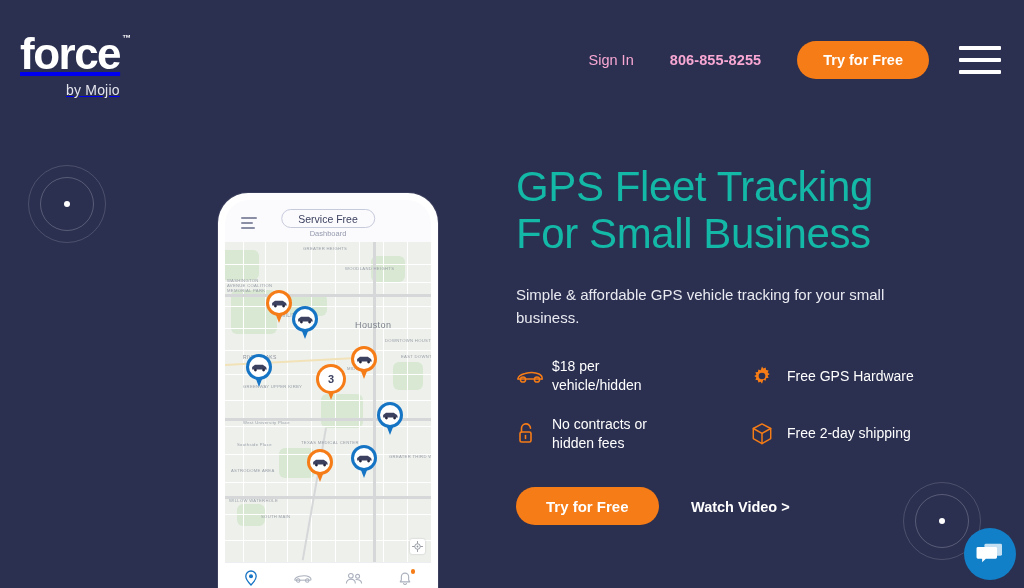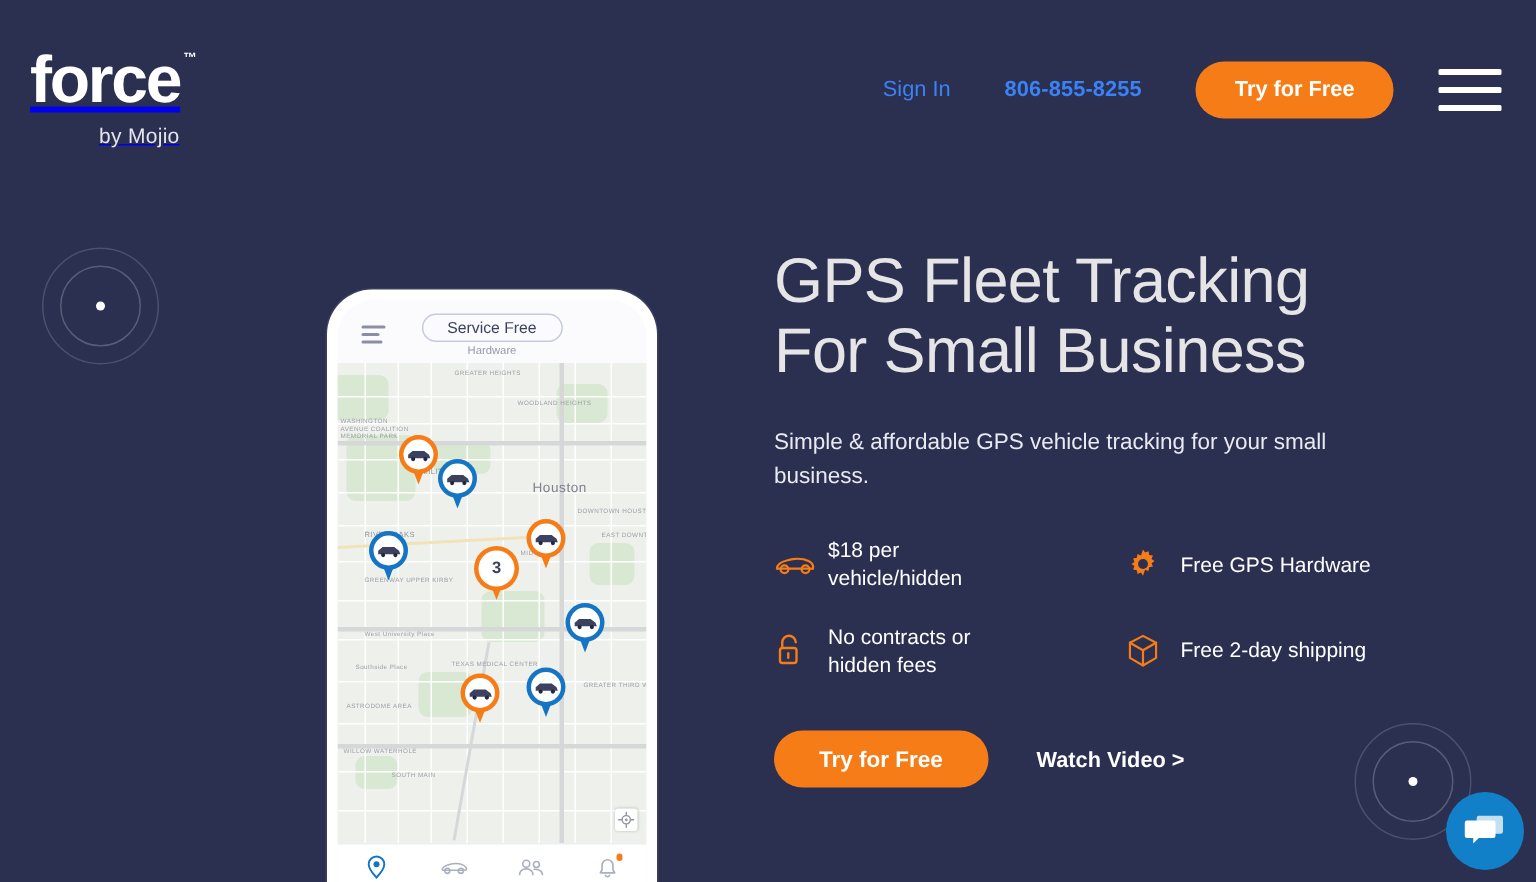--- a/index.html
+++ b/index.html
@@ -31,36 +31,36 @@
   #logo-word {
     font-size:44px; font-weight:bold; color:#ffffff;
     letter-spacing:-1.5px; line-height:1; position:relative;
     font-family:"Liberation Sans", sans-serif;
   }
   #logo-tm { position:absolute; font-size:9px; top:2px; margin-left:2px; color:#ffffff; }
   #logo-sub { font-size:14px; color:#e4e5ee; margin-top:6px; margin-left:46px; letter-spacing:0.2px; }
 
   #nav { position:absolute; right:0; top:0; height:120px; display:flex; align-items:center; }
   #nav .navlink {
-    color:#3b82f6; font-size:14.5px; text-decoration:none; margin-right:36px;
+    color:#f9a8d4; font-size:14.5px; text-decoration:none; margin-right:36px;
     white-space:nowrap;
   }
   #nav-phone { font-weight:bold; letter-spacing:0.1px; }
   #nav-cta {
     background:#F57C16; color:#ffffff; border:none; border-radius:22px;
     padding:0 26px; height:38px; font-size:14.5px; font-weight:bold;
     cursor:pointer; font-family:"Liberation Sans", sans-serif; white-space:nowrap;
   }
   #hamburger { margin-left:30px; margin-right:23px; width:42px; cursor:pointer; }
   #hamburger span { display:block; height:4px; background:#ffffff; border-radius:1px; margin-bottom:8px; }
   #hamburger span:last-child { margin-bottom:0; }
 
   
   #hero-copy { position:absolute; left:516px; top:163px; width:470px; }
-  #headline { font-size:42px; line-height:1.12; font-weight:normal; letter-spacing:-0.4px; color:#e5e5e5; }
+  #headline { font-size:42px; line-height:1.12; font-weight:normal; letter-spacing:-0.4px; color:#14b8a6; }
   #subhead { font-size:15px; line-height:1.5; color:#e9eaf1; margin-top:27px; width:385px; }
 
   #features { margin-top:28px; display:flex; flex-wrap:wrap; width:470px; }
   .feature { display:flex; align-items:center; width:235px; margin-bottom:20px; }
   .feature .ficon { width:36px; flex:0 0 36px; display:flex; align-items:center; justify-content:flex-start; }
   .feature .flabel { font-size:14px; line-height:1.35; color:#ffffff; }
 
   #cta-primary {
     margin-top:4px; background:#F57C16; color:#ffffff; border:none;
     border-radius:24px; height:38px; padding:0 30px; font-size:15px;
@@ -252,21 +252,21 @@
 <div id="phone">
   <div id="phone-inner">
 
     <div id="phone-topbar">
       <div id="phone-hamburger">
         <span></span>
         <span></span>
         <span></span>
       </div>
       <div id="phone-title-pill">Service Free</div>
-      <div id="phone-subtitle">Hardware</div>
+      <div id="phone-subtitle">Dashboard</div>
     </div>
 
     <div id="map">
 
       <div class="mgreen" style="left:-6px; top:8px; width:40px; height:30px;"></div>
       <div class="mgreen" style="left:6px; top:48px; width:46px; height:44px;"></div>
       <div class="mgreen" style="left:64px; top:52px; width:38px; height:22px;"></div>
       <div class="mgreen" style="left:146px; top:14px; width:34px; height:26px;"></div>
       <div class="mgreen" style="left:96px; top:152px; width:42px; height:34px;"></div>
       <div class="mgreen" style="left:54px; top:206px; width:36px; height:30px;"></div>

